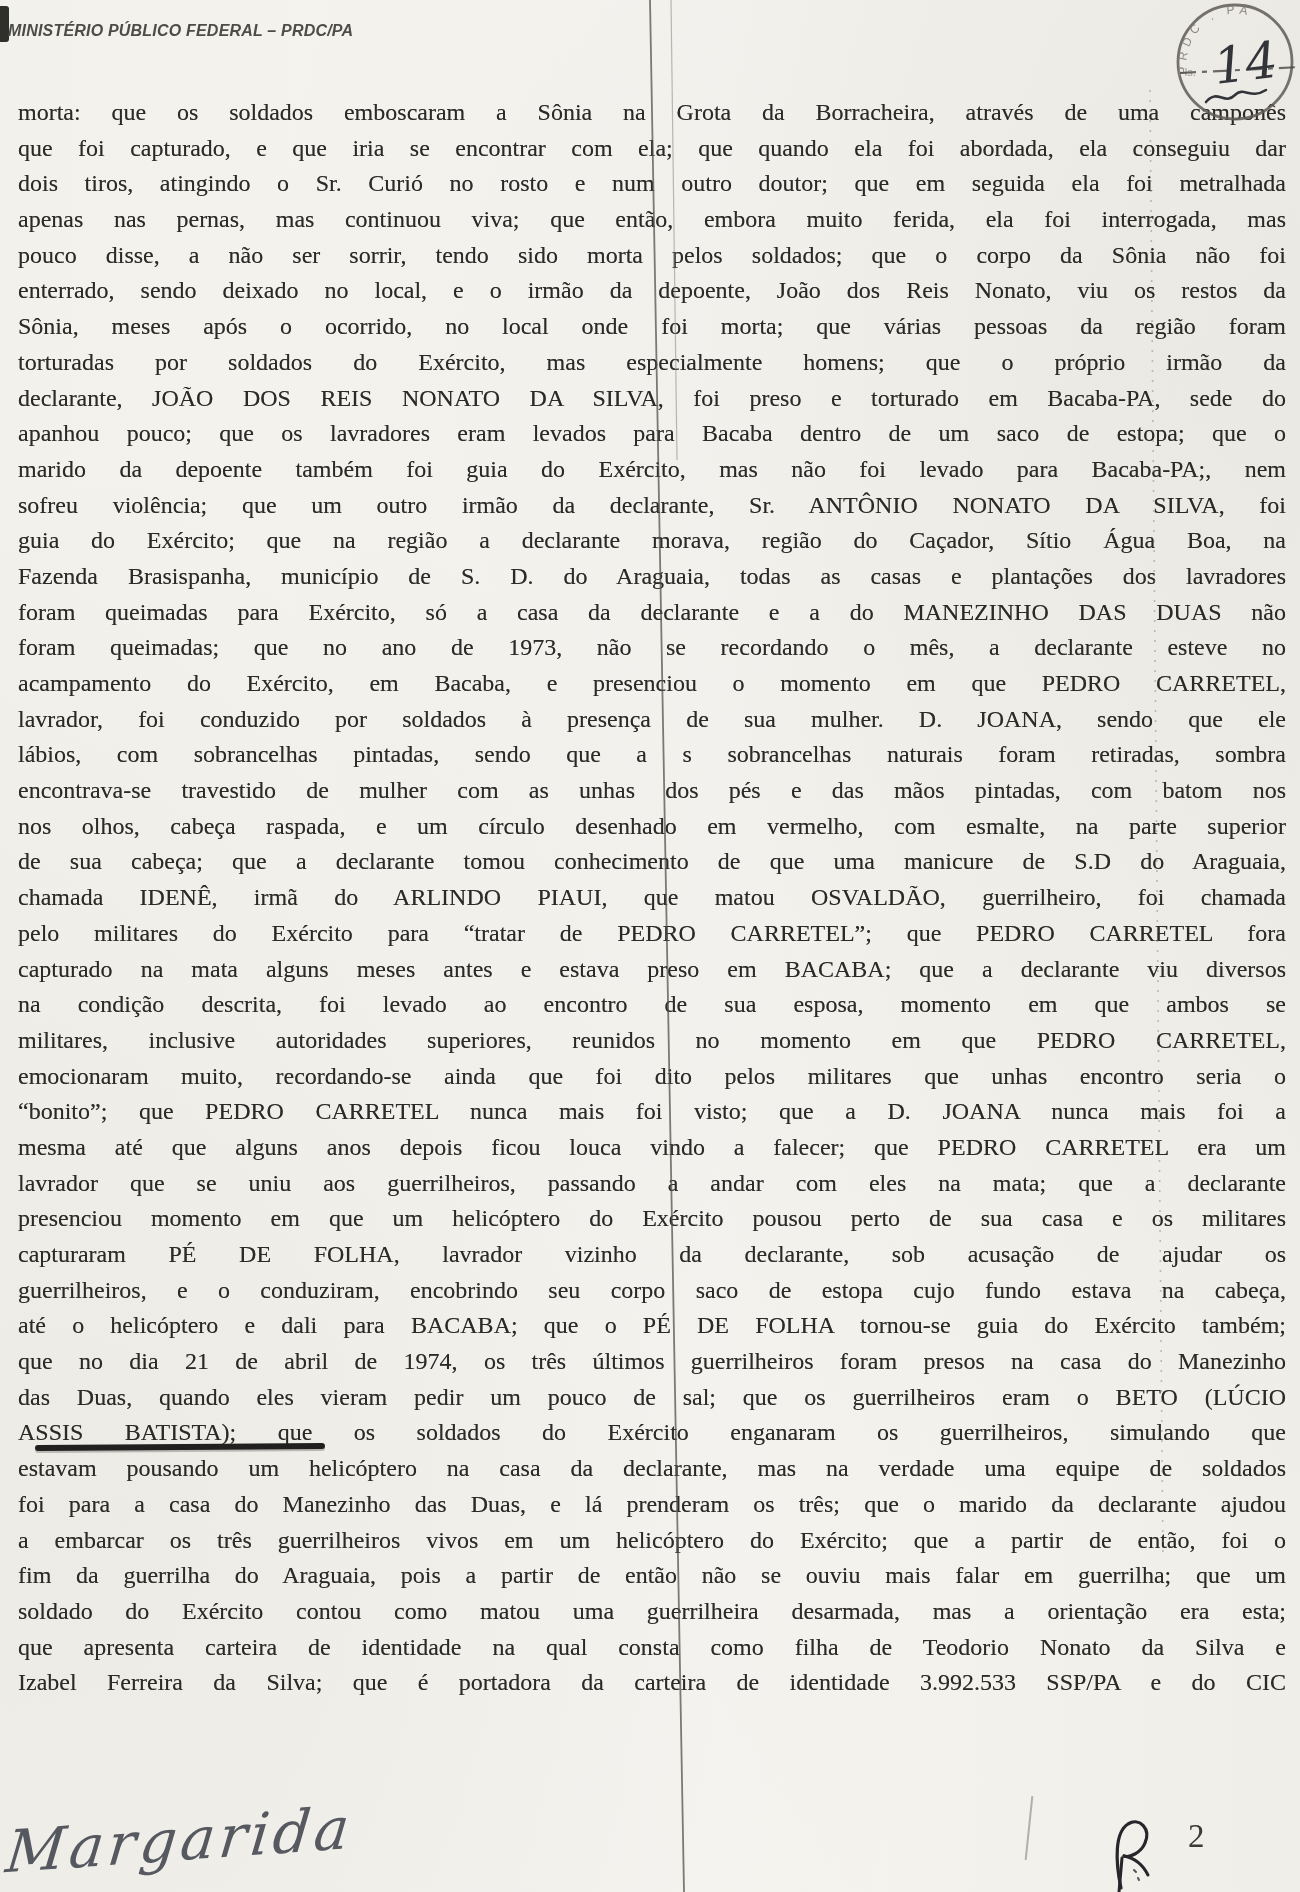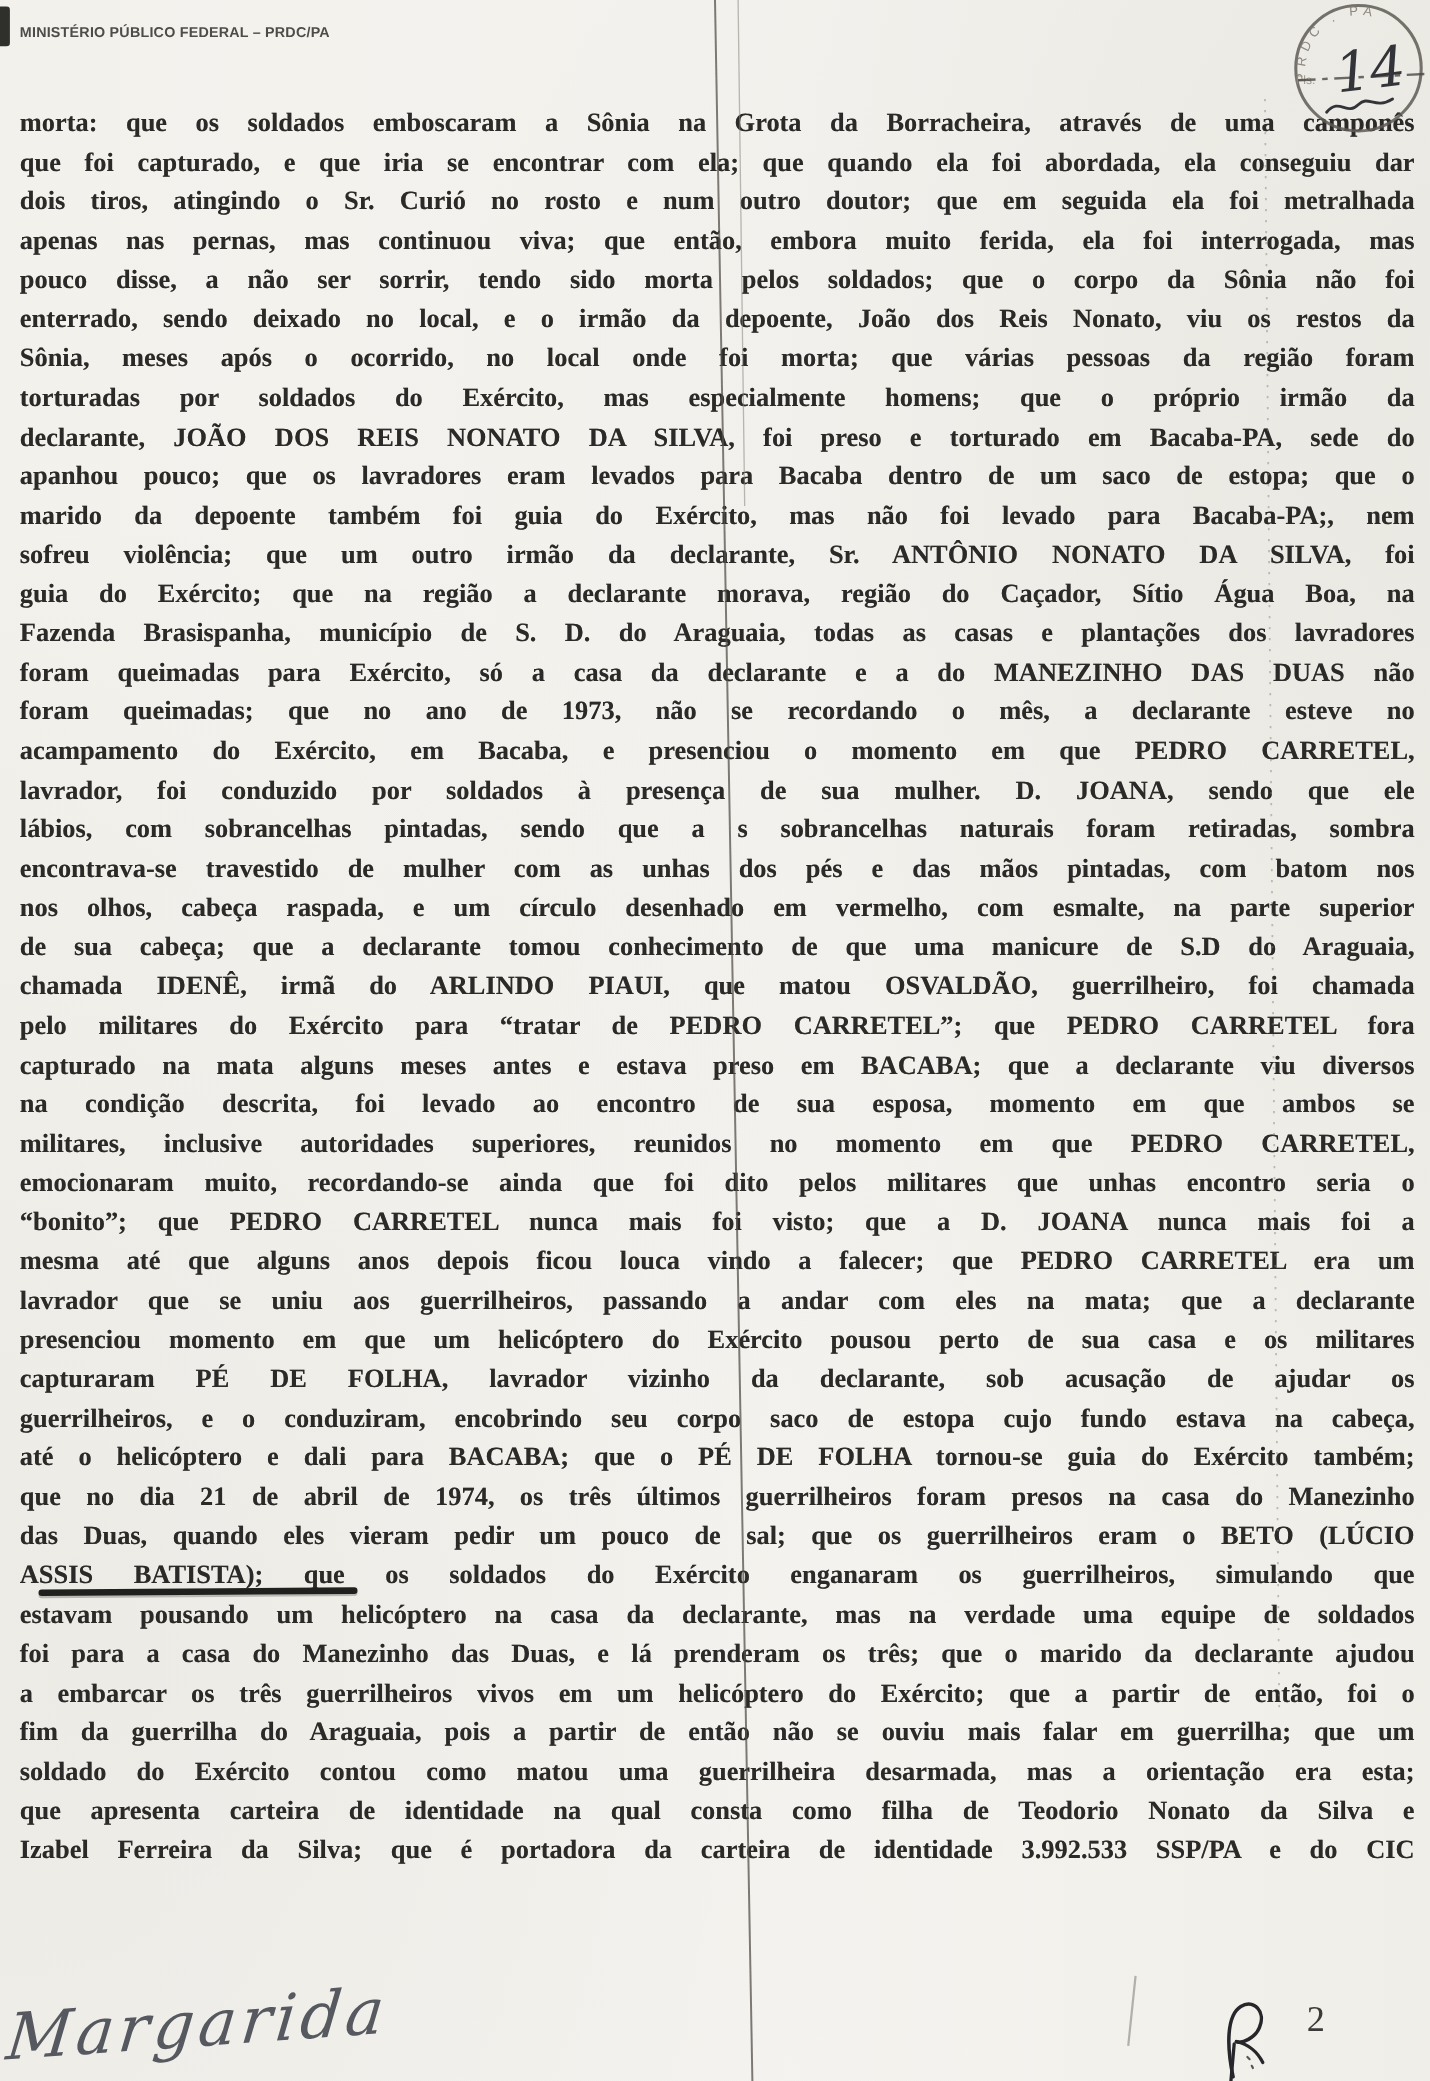--- a/index.html
+++ b/index.html
@@ -9,27 +9,28 @@
     margin:0 auto;
     background:
       radial-gradient(ellipse at 85% 20%, rgba(120,115,105,0.05), rgba(0,0,0,0) 55%),
       radial-gradient(ellipse at 10% 80%, rgba(120,115,105,0.05), rgba(0,0,0,0) 50%),
       linear-gradient(90deg,#f2f1ec 0%,#f5f4f0 55%,#efeee8 100%);
     overflow:hidden;
     font-family:"Liberation Serif","DejaVu Serif",serif;
     color:#2b2a28;
   }
   .header{
-    position:absolute;left:18px;top:22px;
+    position:absolute;left:8px;top:22px;
     font-family:"Liberation Sans","DejaVu Sans",sans-serif;
-    font-weight:bold;font-size:13px;letter-spacing:0.2px;
+    font-weight:bold;font-size:16px;letter-spacing:0.2px;
     color:#4d4c49;
+    font-style:italic;
   }
   #doc-body{
-    position:absolute;left:18px;top:95px;width:1268px;font-weight:bold;
+    position:absolute;left:18px;top:95px;width:1268px;
   }
   .line{
     height:35.7px;line-height:35.7px;
     font-size:24px;
     text-align:justify;
     text-align-last:justify;
     text-justify:inter-word;
     white-space:normal;
     overflow:visible;
     color:#2b2a28;

